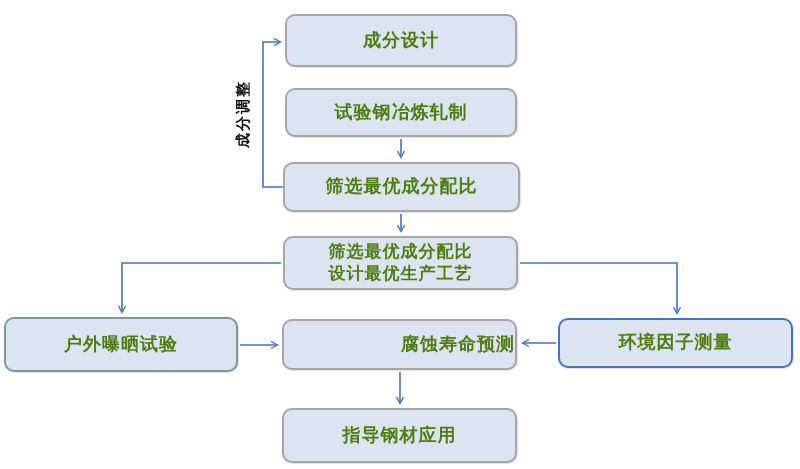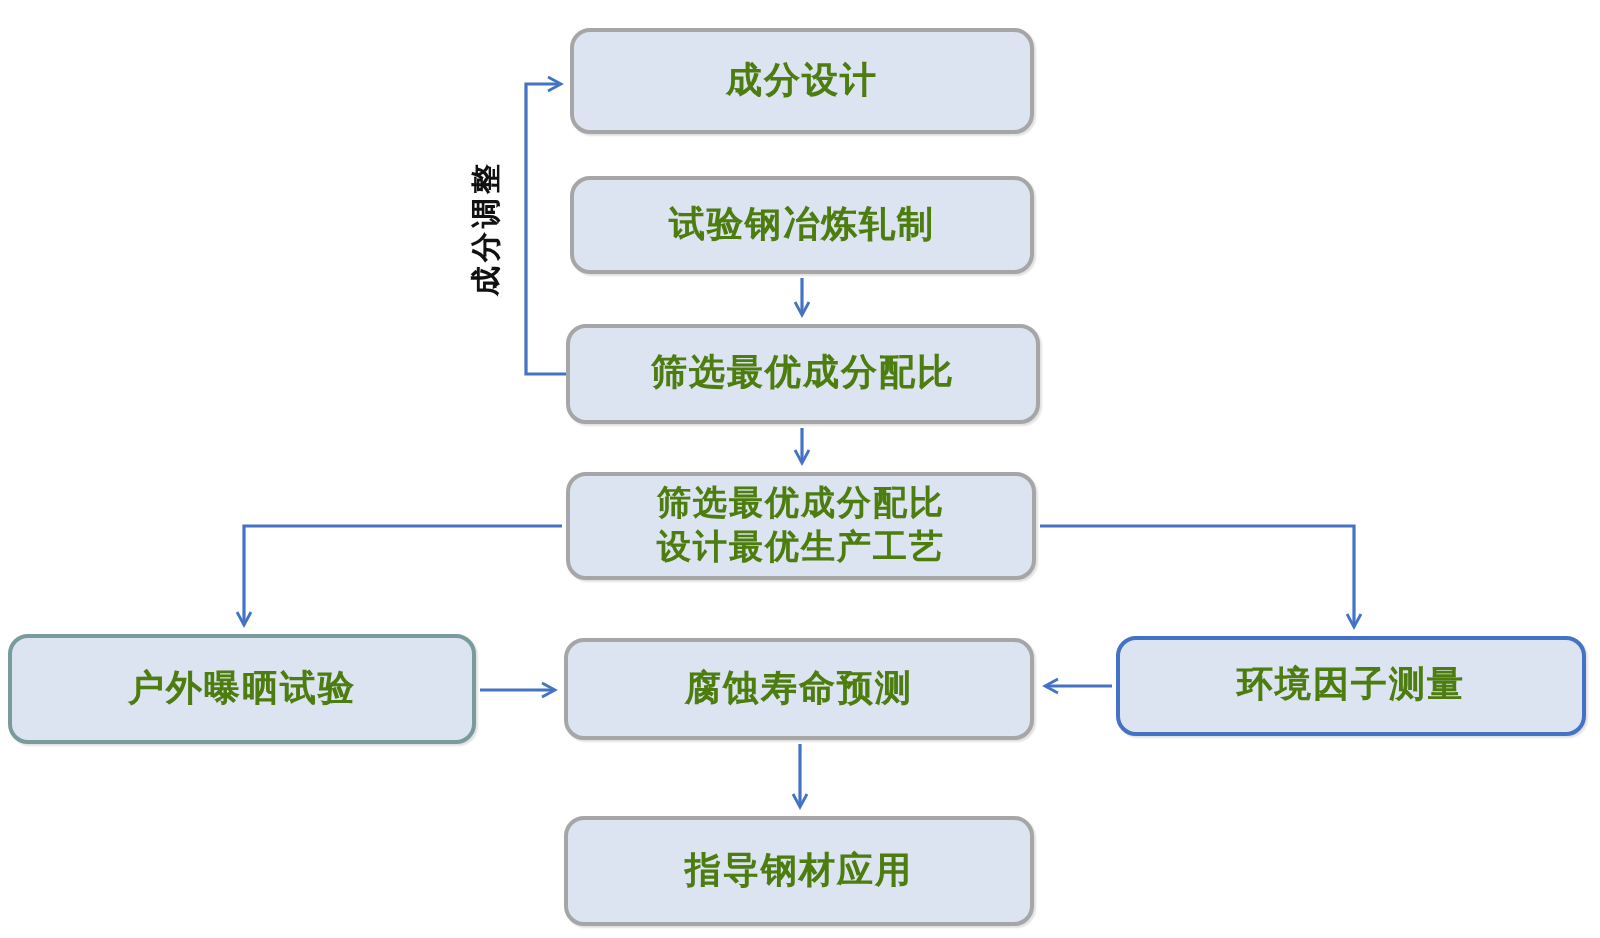--- a/index.html
+++ b/index.html
@@ -103,21 +103,21 @@
 
   <div class="flow-box teal-border" style="left:4px; top:317px; width:234px; height:55px;">
     <span>户外曝晒试验</span>
   </div>
 
   <div class="flow-box" style="left:283px; top:236px; width:235px; height:54px; font-size:17px;">
     <span>筛选最优成分配比</span>
     <span>设计最优生产工艺</span>
   </div>
 
-  <div class="flow-box" style="left:282px; top:319px; width:235px; height:51px;">
+  <div class="flow-box" style="left:282px; top:319px; width:235px; height:51px;align-items:flex-end;">
     <span>腐蚀寿命预测</span>
   </div>
 
   <div class="flow-box" style="left:282px; top:408px; width:235px; height:55px;">
     <span>指导钢材应用</span>
   </div>
 
   <div class="flow-box blue-border" style="left:558px; top:318px; width:235px; height:50px;">
     <span>环境因子测量</span>
   </div>

